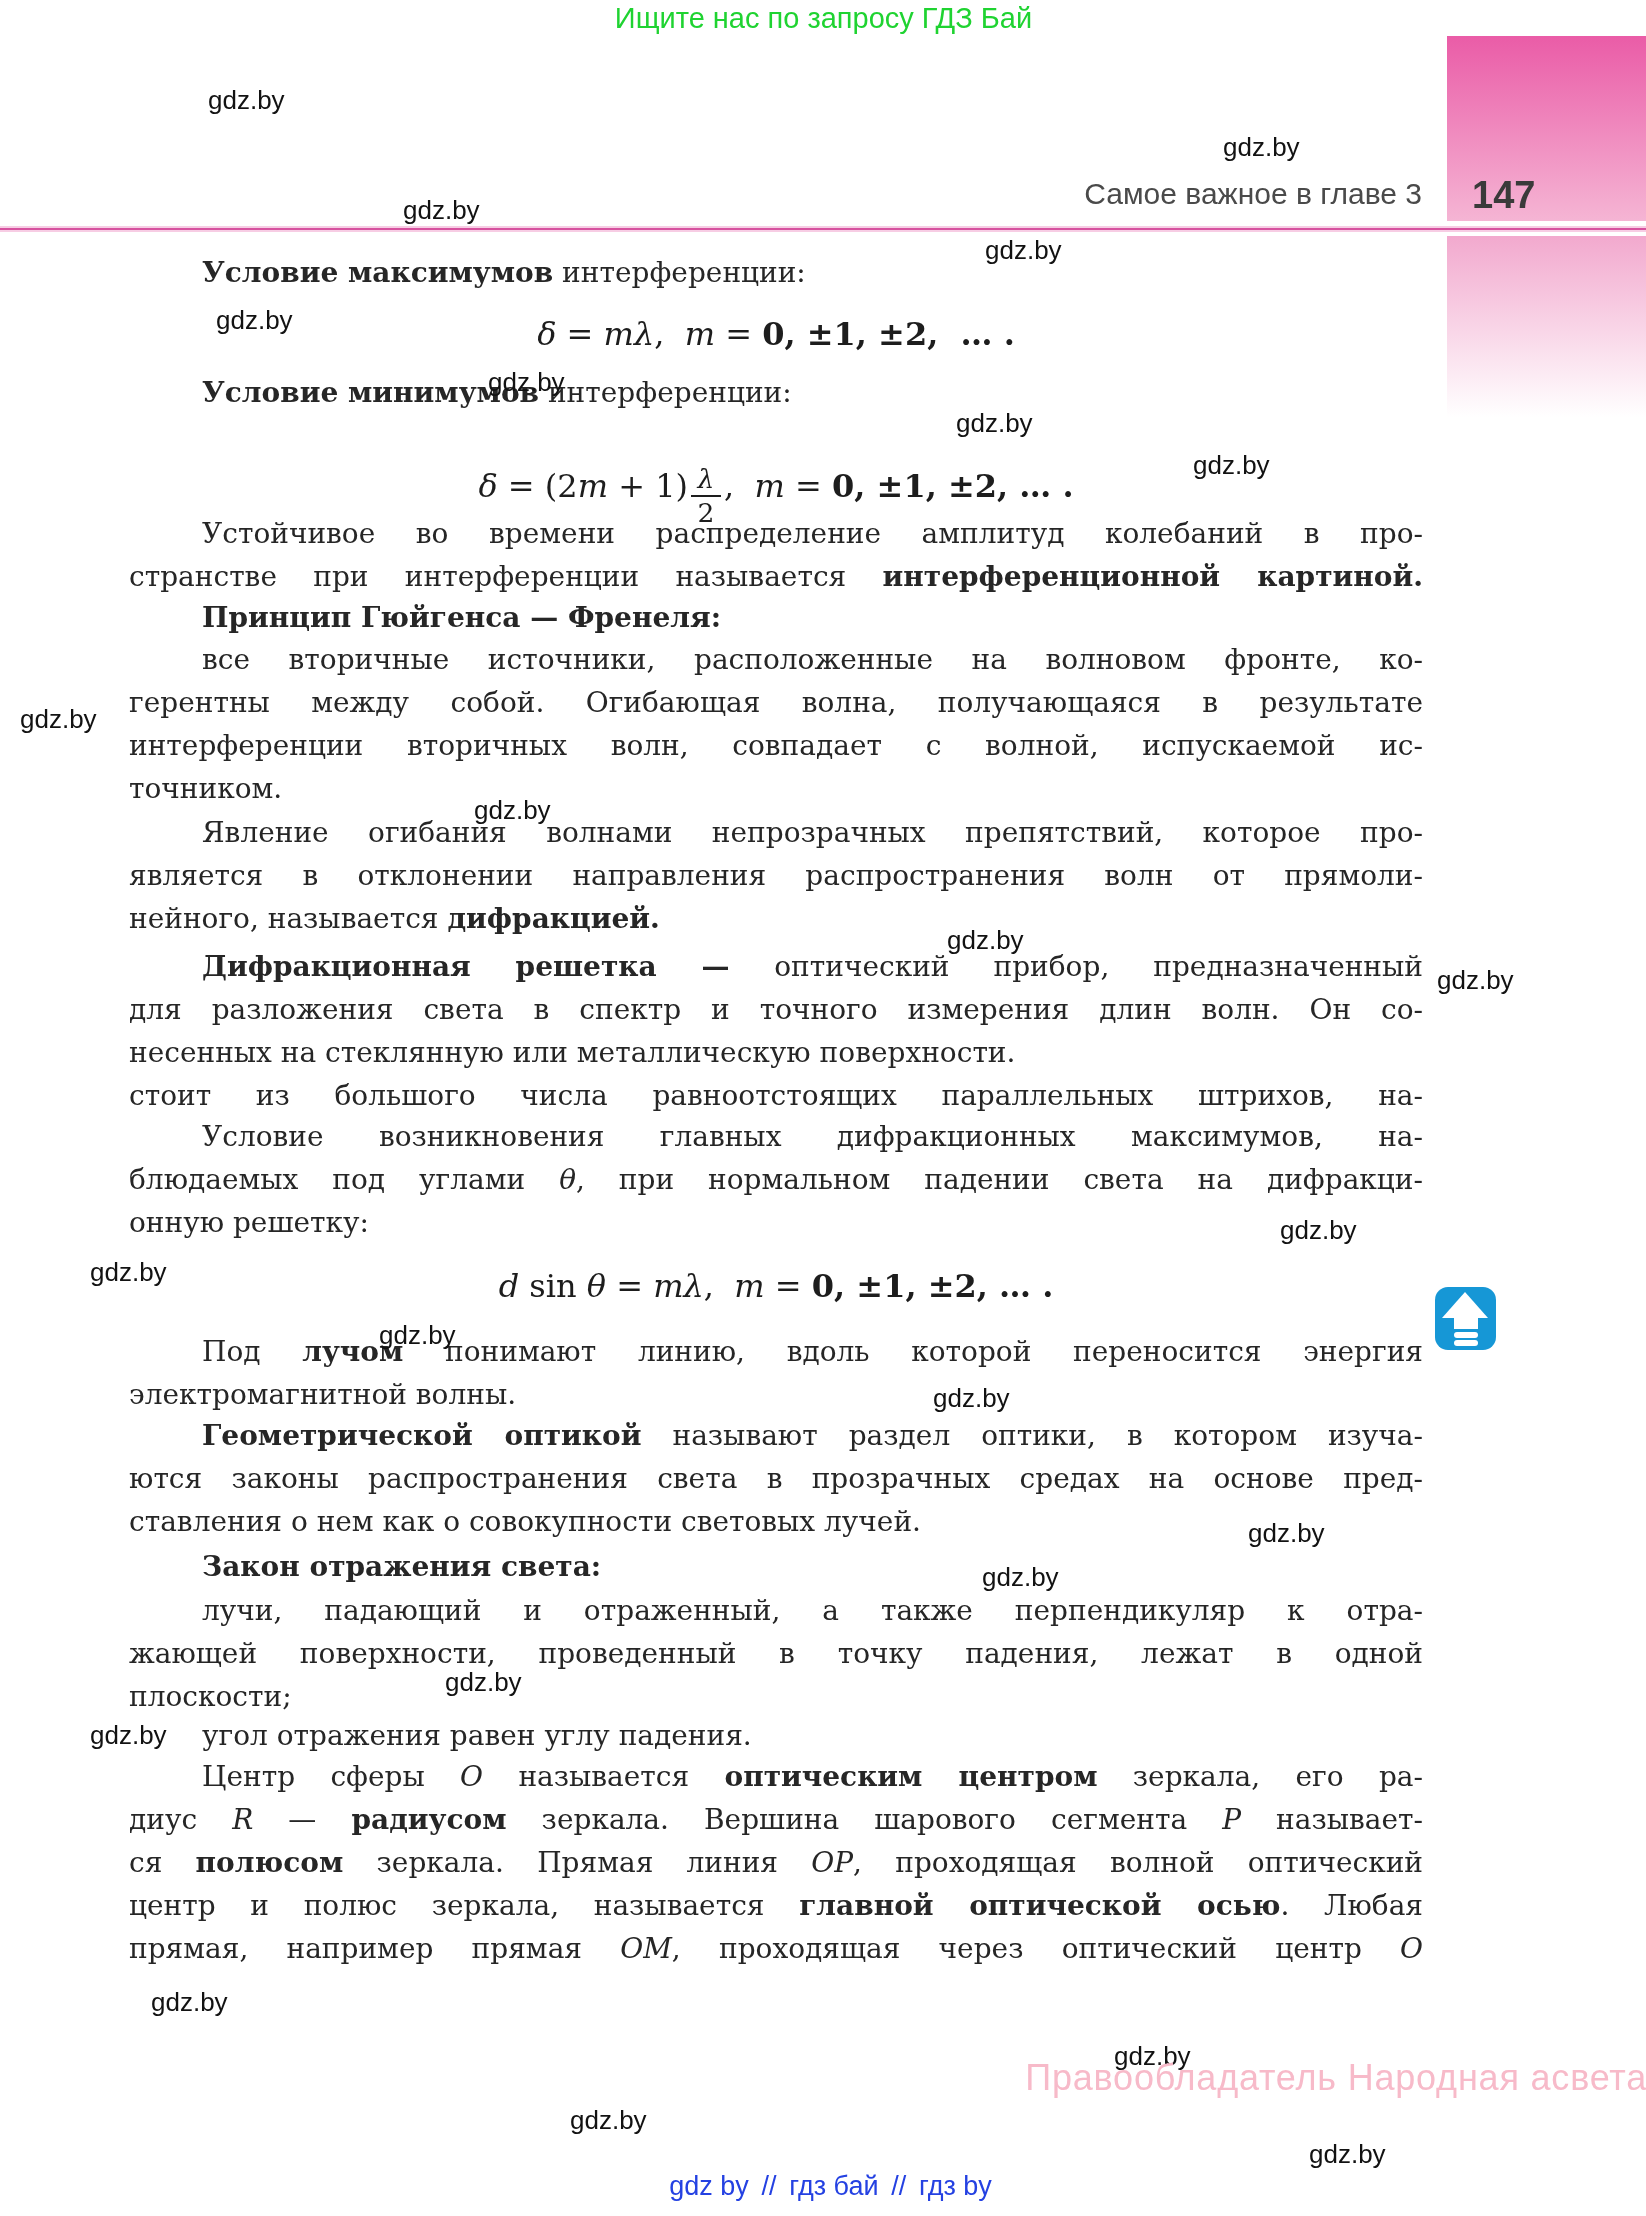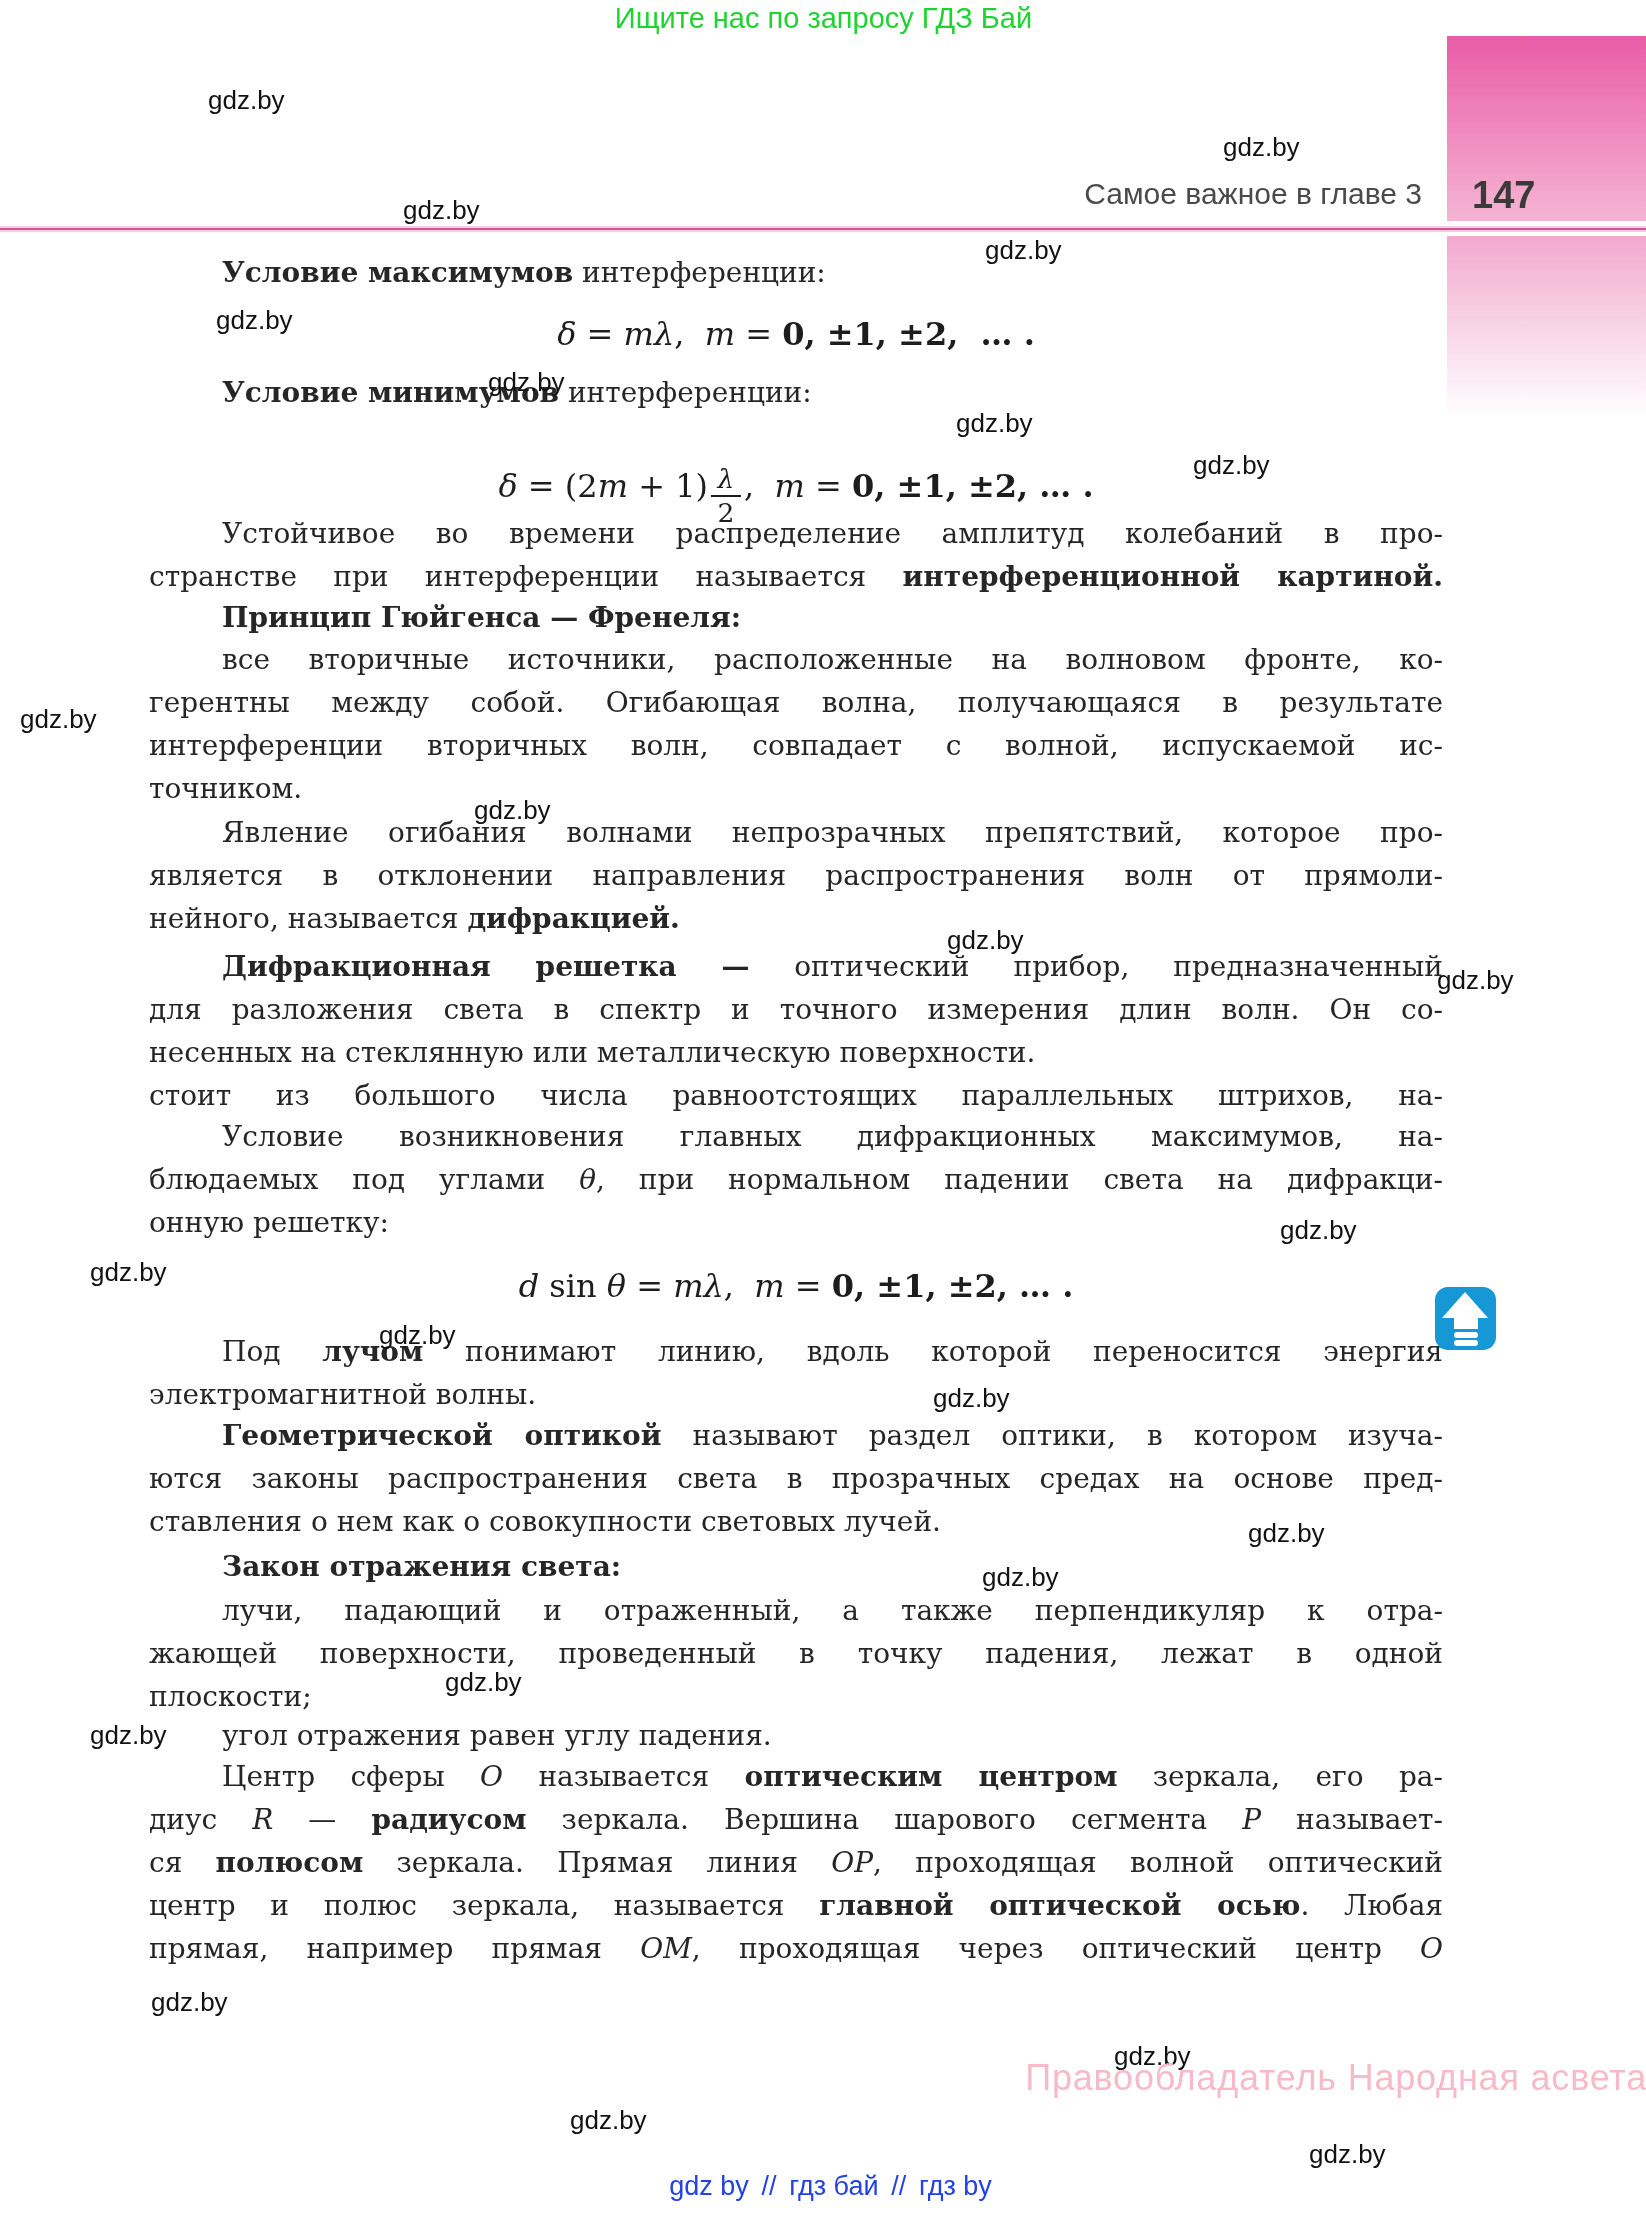--- a/index.html
+++ b/index.html
@@ -12,21 +12,21 @@
   .hdr-title{position:absolute;top:177px;left:0;width:1422px;text-align:right;
              font:30px "Liberation Sans",sans-serif;color:#4a4a4a;}
   .page-num{position:absolute;top:174px;left:1472px;z-index:3;
             font:bold 38px "Liberation Sans",sans-serif;color:#3a3a3a;}
   .pink-box{position:absolute;left:1447px;width:200px;z-index:1;}
   .pink-box.top{top:36px;height:185px;background:linear-gradient(180deg,#ea5ca7 0%,#f5b5d4 100%);}
   .pink-box.bottom{top:236px;height:181px;background:linear-gradient(180deg,#f2a9ce 0%,rgba(255,255,255,0) 100%);}
   .rule{position:absolute;top:226px;left:0;width:100%;height:5.6px;z-index:2;
         background:linear-gradient(180deg,#f7cde4 0 1.6px,#d6529f 1.6px 4px,#f7cde4 4px 5.6px);}
   
-  .col{position:absolute;left:129px;width:1294px;margin-left:20px;}
+  .col{position:absolute;left:129px;width:1294px;}
   .tl{font:28px/43px "DejaVu Serif",serif;color:#262626;
       text-align:justify;text-align-last:justify;}
   .tl.last{text-align-last:left;}
   .tl.ind{text-indent:73px;}
   .b{font-weight:bold;text-align:right;}
   .i{font-style:italic;}
   .fml{text-align:center;font-size:32px;color:#1d1d1d;white-space:pre;}
   .fml span{white-space:pre;}
   .frac{display:inline-block;vertical-align:-0.95em;text-align:center;line-height:1.02;
         font-size:26.6px;margin:0 3.2px;}

